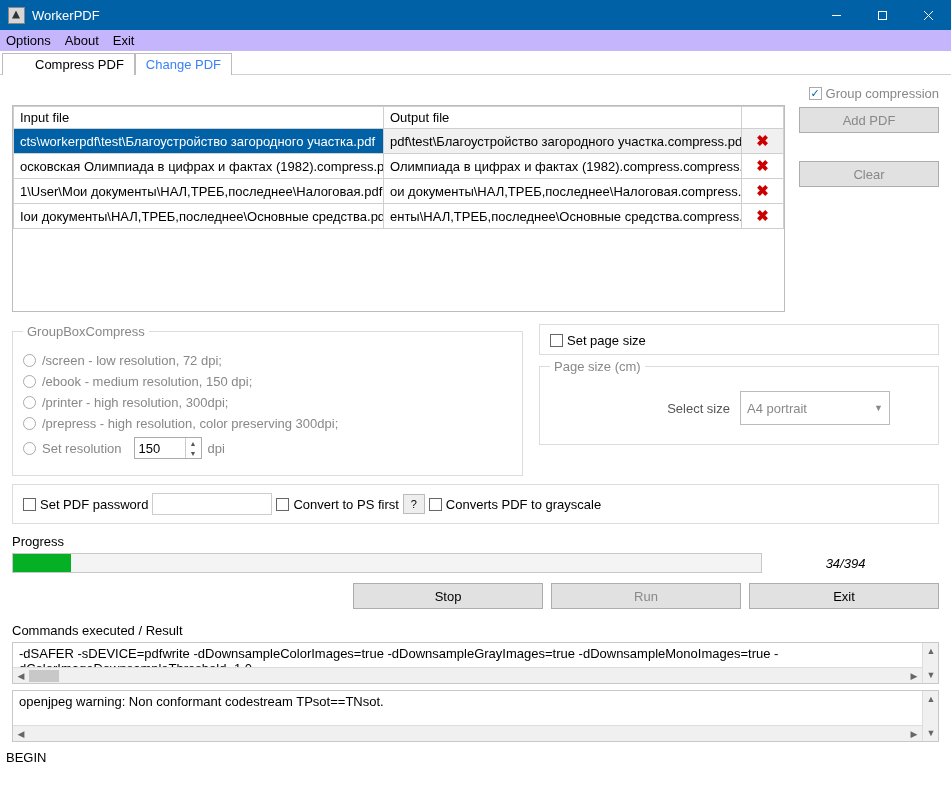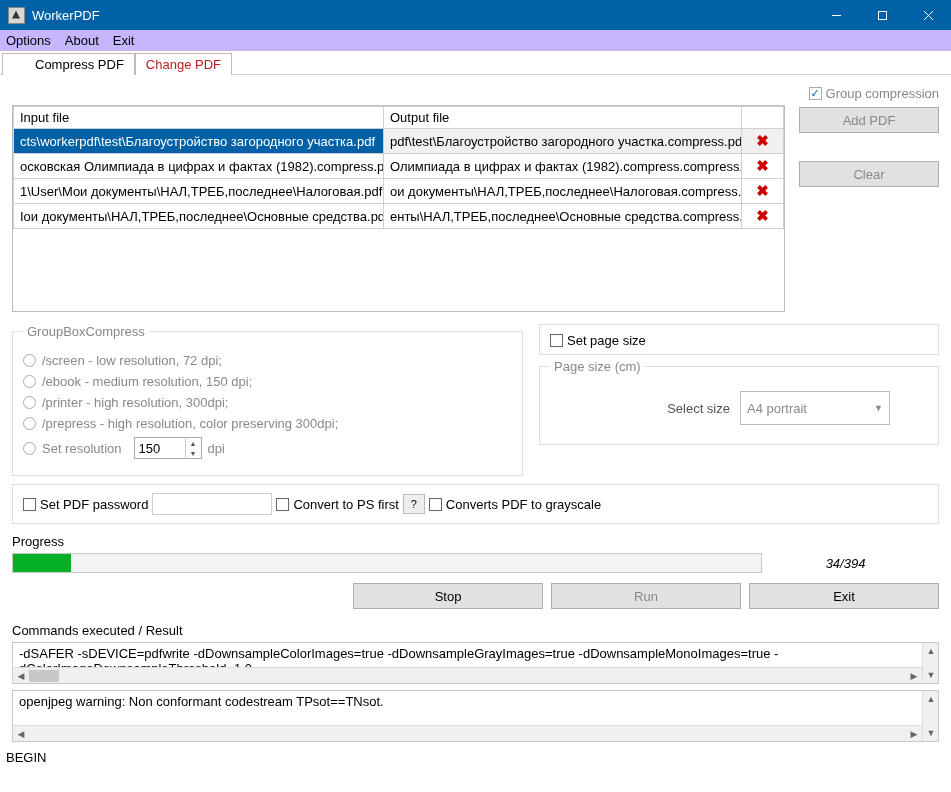--- a/index.html
+++ b/index.html
@@ -8,21 +8,21 @@
 .titlebar .icon-box { width: 17px; height: 17px; background: #d7d7d7; border: 1px solid #888; margin-right: 7px; position: relative; }
 .titlebar .icon-box::after { content:""; position:absolute; left:3px; top:3px; width:8px; height:8px; background:#333; clip-path: polygon(0 100%,50% 0,100% 100%); }
 .titlebar .title { flex: 1; }
 .titlebar .winbtn { width: 46px; height: 30px; display: flex; align-items: center; justify-content: center; color: #fff; }
 .titlebar .winbtn svg { width: 11px; height: 11px; }
 .menubar { background: #c4b5fd; height: 22px; display: flex; align-items: center; padding: 0 6px; border-bottom: 1px solid #fff; }
 .menubar span { margin-right: 14px; }
 .tabs { display: flex; padding-left: 2px; background:#fff; border-bottom:1px solid #d0d0d0; }
 .tab { padding: 3px 10px; border: 1px solid #bcbcbc; border-bottom: none; background: #fff; position: relative; top: 1px; }
 .tab.active { background: #fff; z-index: 2; padding-left: 32px; }
-.tab.inactive { background: #fff; color: #b91c1c; }
+.tab.inactive { background: #fff; color: #3b82f6; }
 .content { padding: 10px 12px 4px; }
 .topright { text-align: right; margin-bottom: 4px; }
 .checkbox { display:inline-flex; align-items:center; gap:4px; }
 .checkbox .box { width:13px; height:13px; border:1px solid #666; background:#fff; display:inline-flex; align-items:center; justify-content:center; }
 .checkbox .box.checked::after { content:"✓"; font-size:11px; color:#0061a7; line-height:1; }
 .checkbox.grey { color:#888; }
 .checkbox.grey .box { border-color:#aaa; }
 .filepanel { display:flex; gap:14px; margin-bottom:12px; }
 .filetable { flex:1; border:1px solid #bcbcbc; background:#fff; height:207px; overflow:hidden; }
 .filetable table { width:100%; border-collapse:collapse; table-layout:fixed; }

